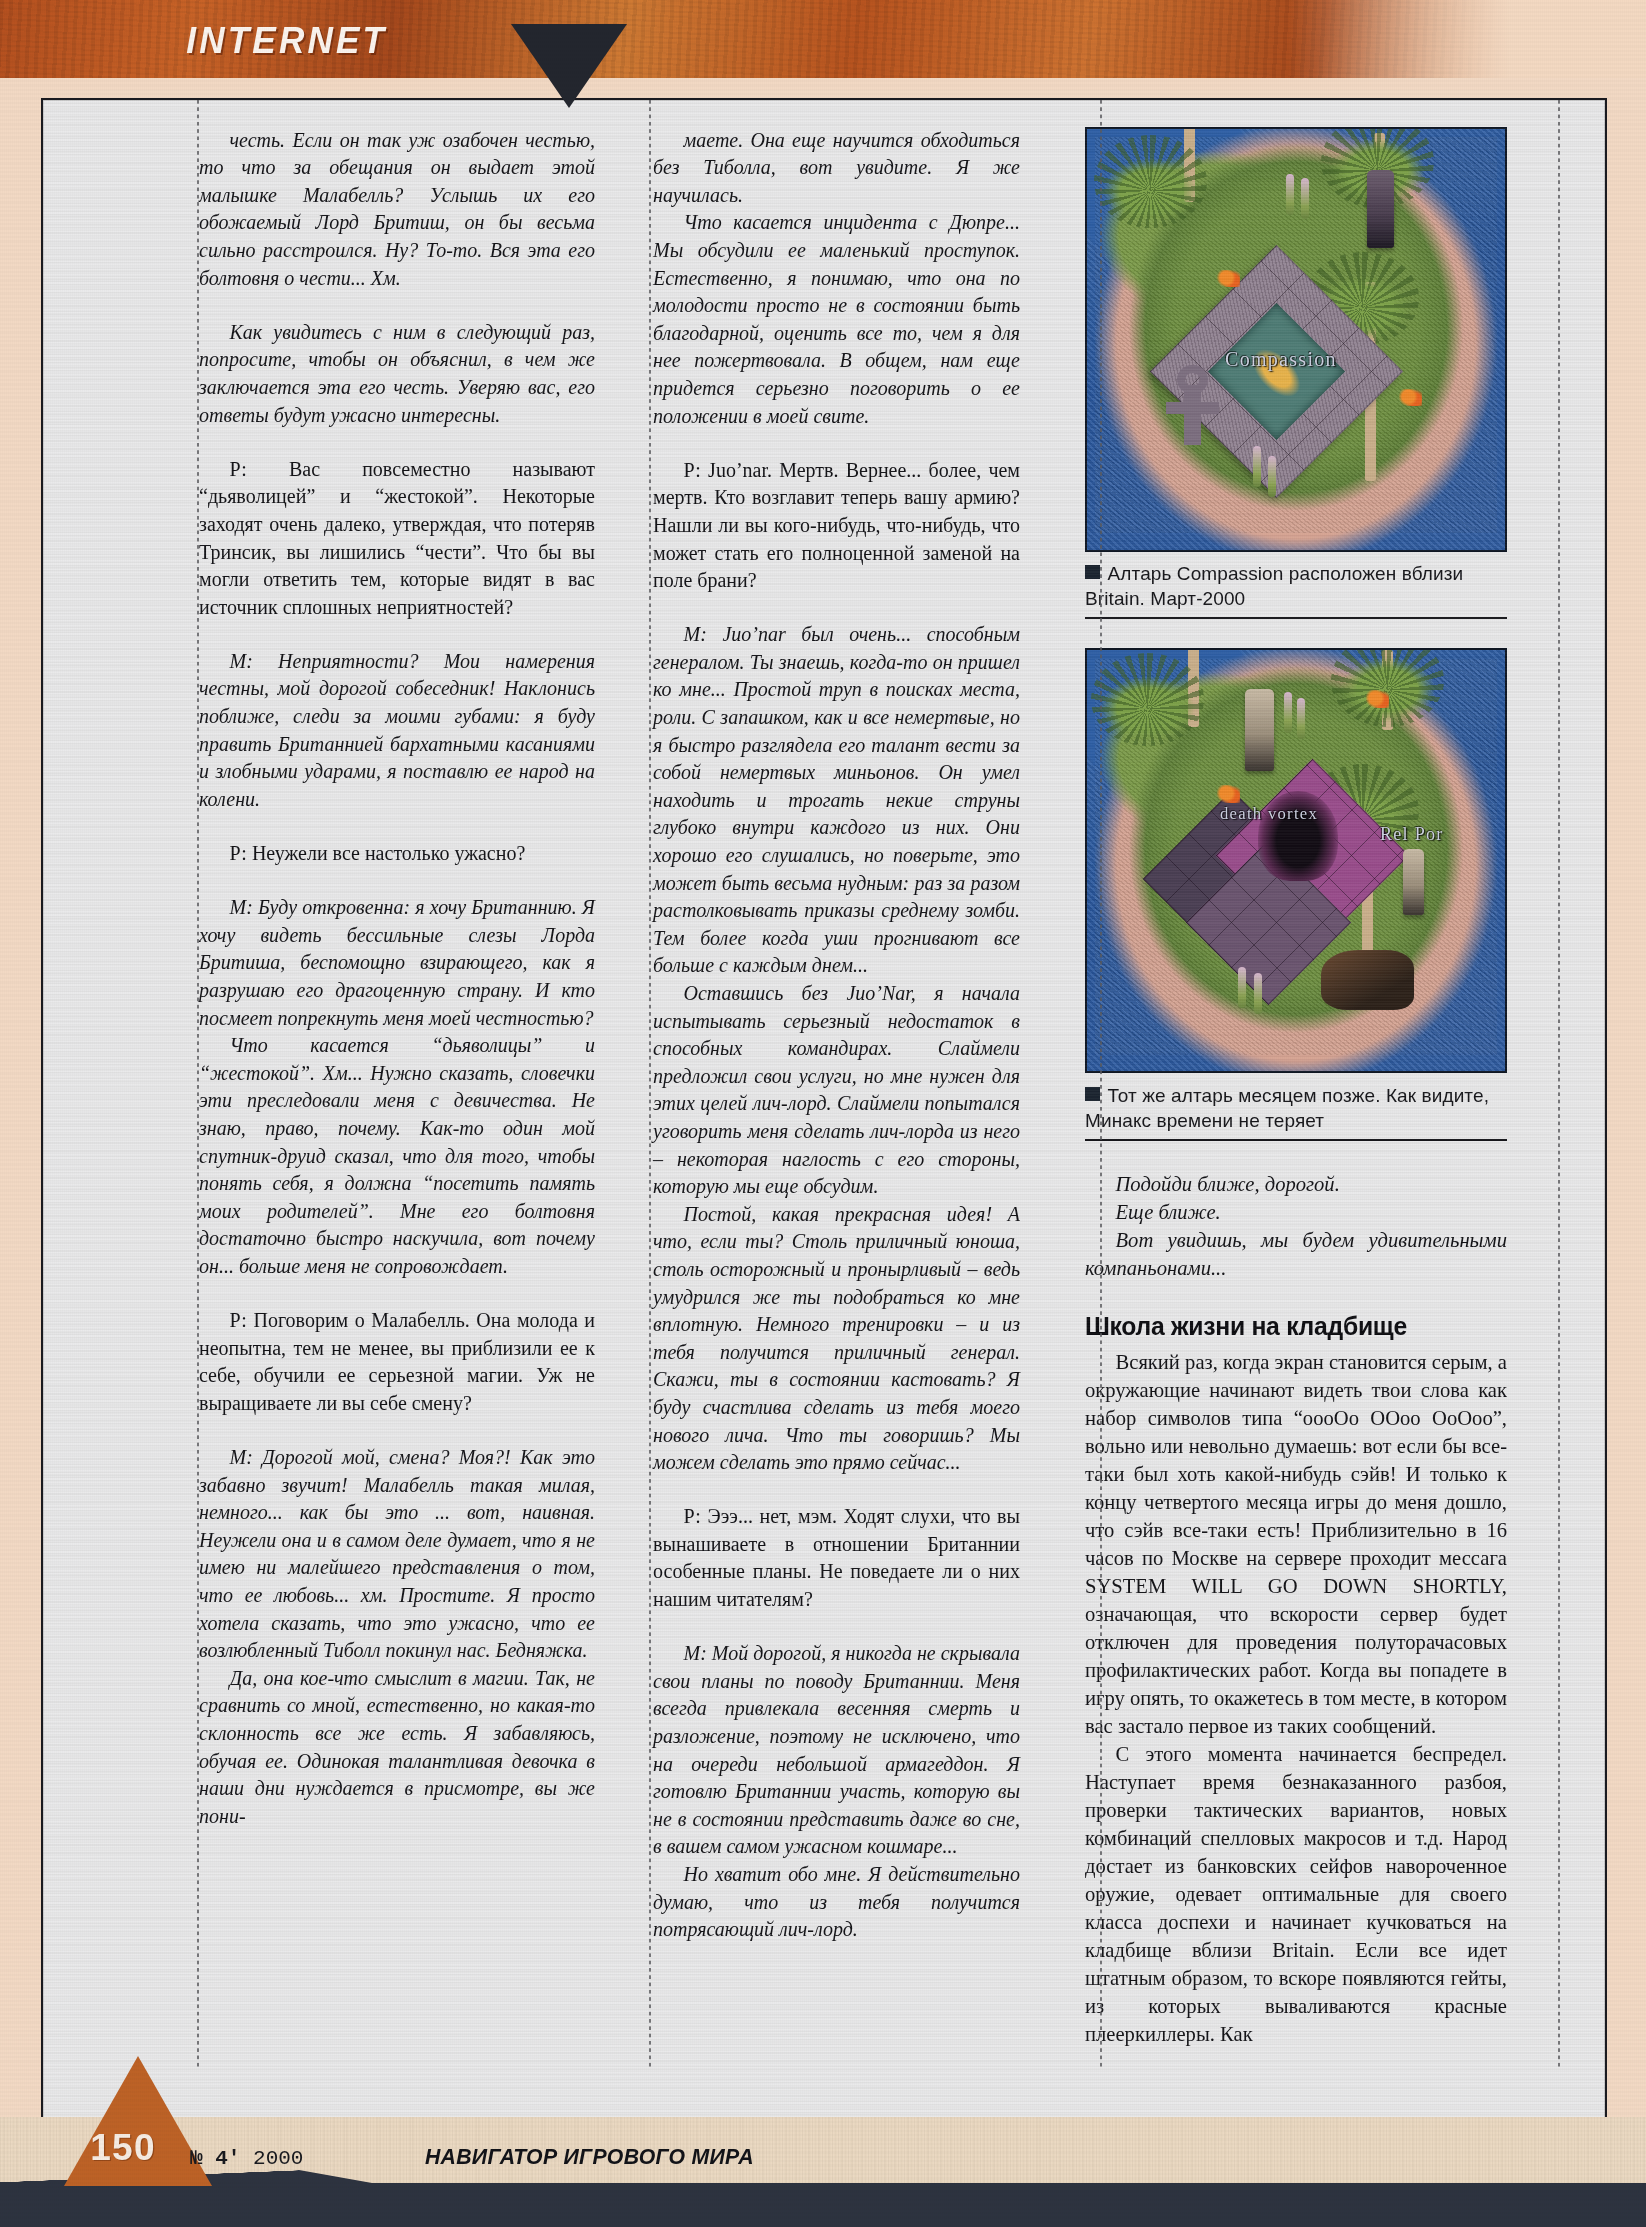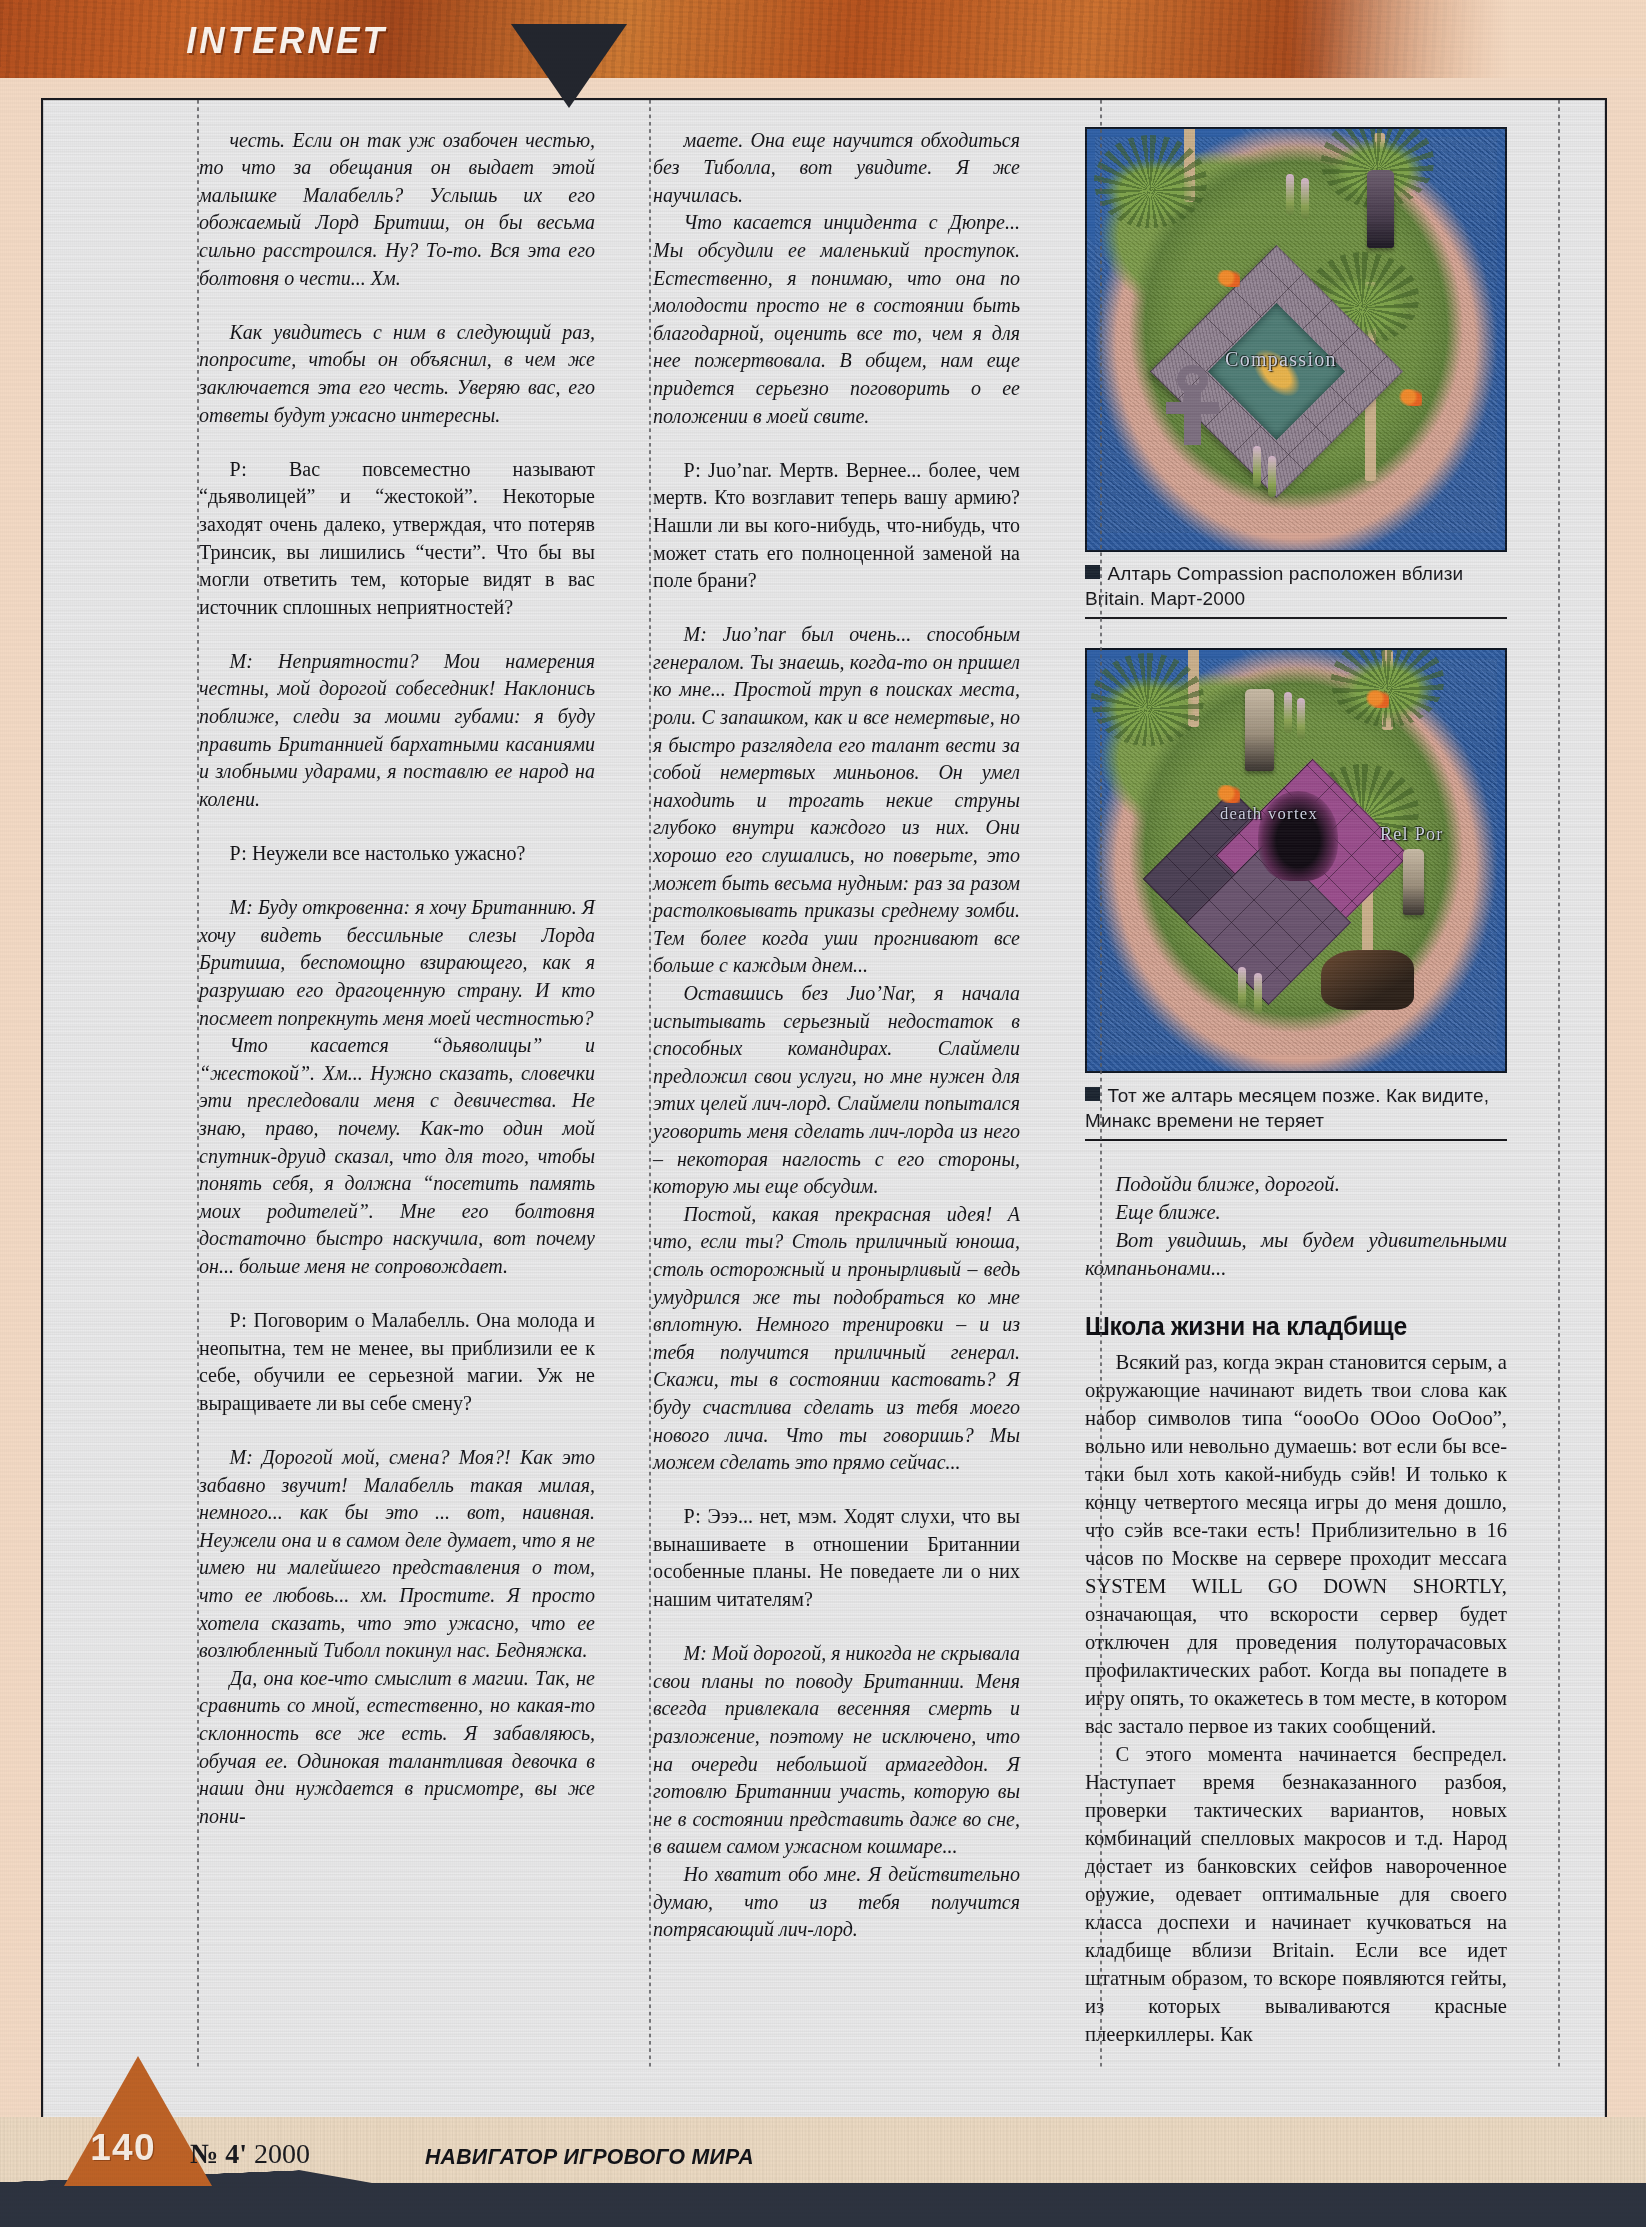--- a/index.html
+++ b/index.html
@@ -287,22 +287,22 @@
   .page-num{
     position:absolute; left:50px; bottom:58px; z-index:14;
     width:146px; text-align:center;
     font-family:"Liberation Sans", sans-serif;
     font-weight:bold; font-size:37px; letter-spacing:1.3px;
     color:#f6ece3;
     text-shadow:1.3px 1.3px 0 rgba(110,45,10,.5);
   }
   .issue{
     position:absolute; left:190px; bottom:57px; z-index:14;
-    font-family:Liberation Serif, serif;
-    font-size:28px; color:#191a1f;
+    font-family:Liberation Mono, monospace;
+    font-size:21px; color:#191a1f;
   }
   .issue b{ font-weight:bold; }
   .issue span.year{ font-weight:normal; }
   .magtitle{
     position:absolute; left:425px; bottom:57px; z-index:14;
     font-family:"Liberation Sans", sans-serif;
     font-weight:bold; font-style:italic;
     font-size:22.6px; letter-spacing:0.3px;
     color:#121318;
     transform:scaleX(.94); transform-origin:left center;
@@ -443,18 +443,18 @@
       <p class="nogap">С этого момента начинается беспредел. Наступает время безнаказанного разбоя, проверки тактических вариантов, новых комбинаций спелловых макросов и т.д. Народ достает из банковских сейфов навороченное оружие, одевает оптимальные для своего класса доспехи и начинает кучковаться на кладбище вблизи Britain. Если все идет штатным образом, то вскоре появляются гейты, из которых вываливаются красные плееркиллеры. Как</p>
 
     </div>
   </div>
 </div>
 
 <div class="footer-dark"></div>
 <div class="footer-beige"></div>
 <div class="footer-wedge"></div>
 <div class="page-tri"></div>
-<div class="page-num">140</div>
+<div class="page-num">150</div>
 <div class="issue"><b>№ 4'</b> <span class="year">2000</span></div>
 <div class="magtitle">НАВИГАТОР ИГРОВОГО МИРА</div>
 
 <div class="grain"></div>
 
 
 </body></html>

